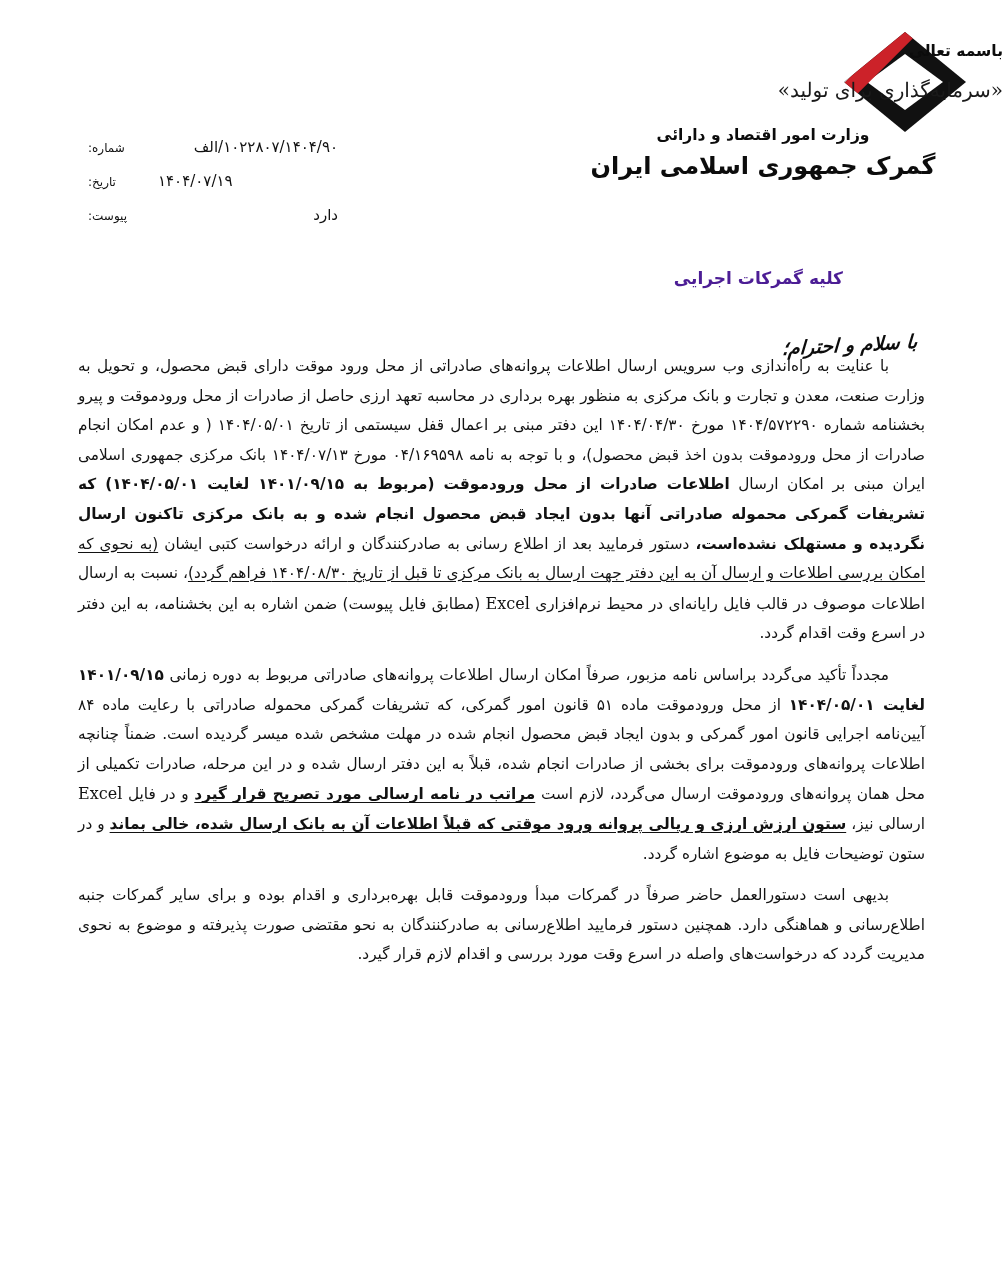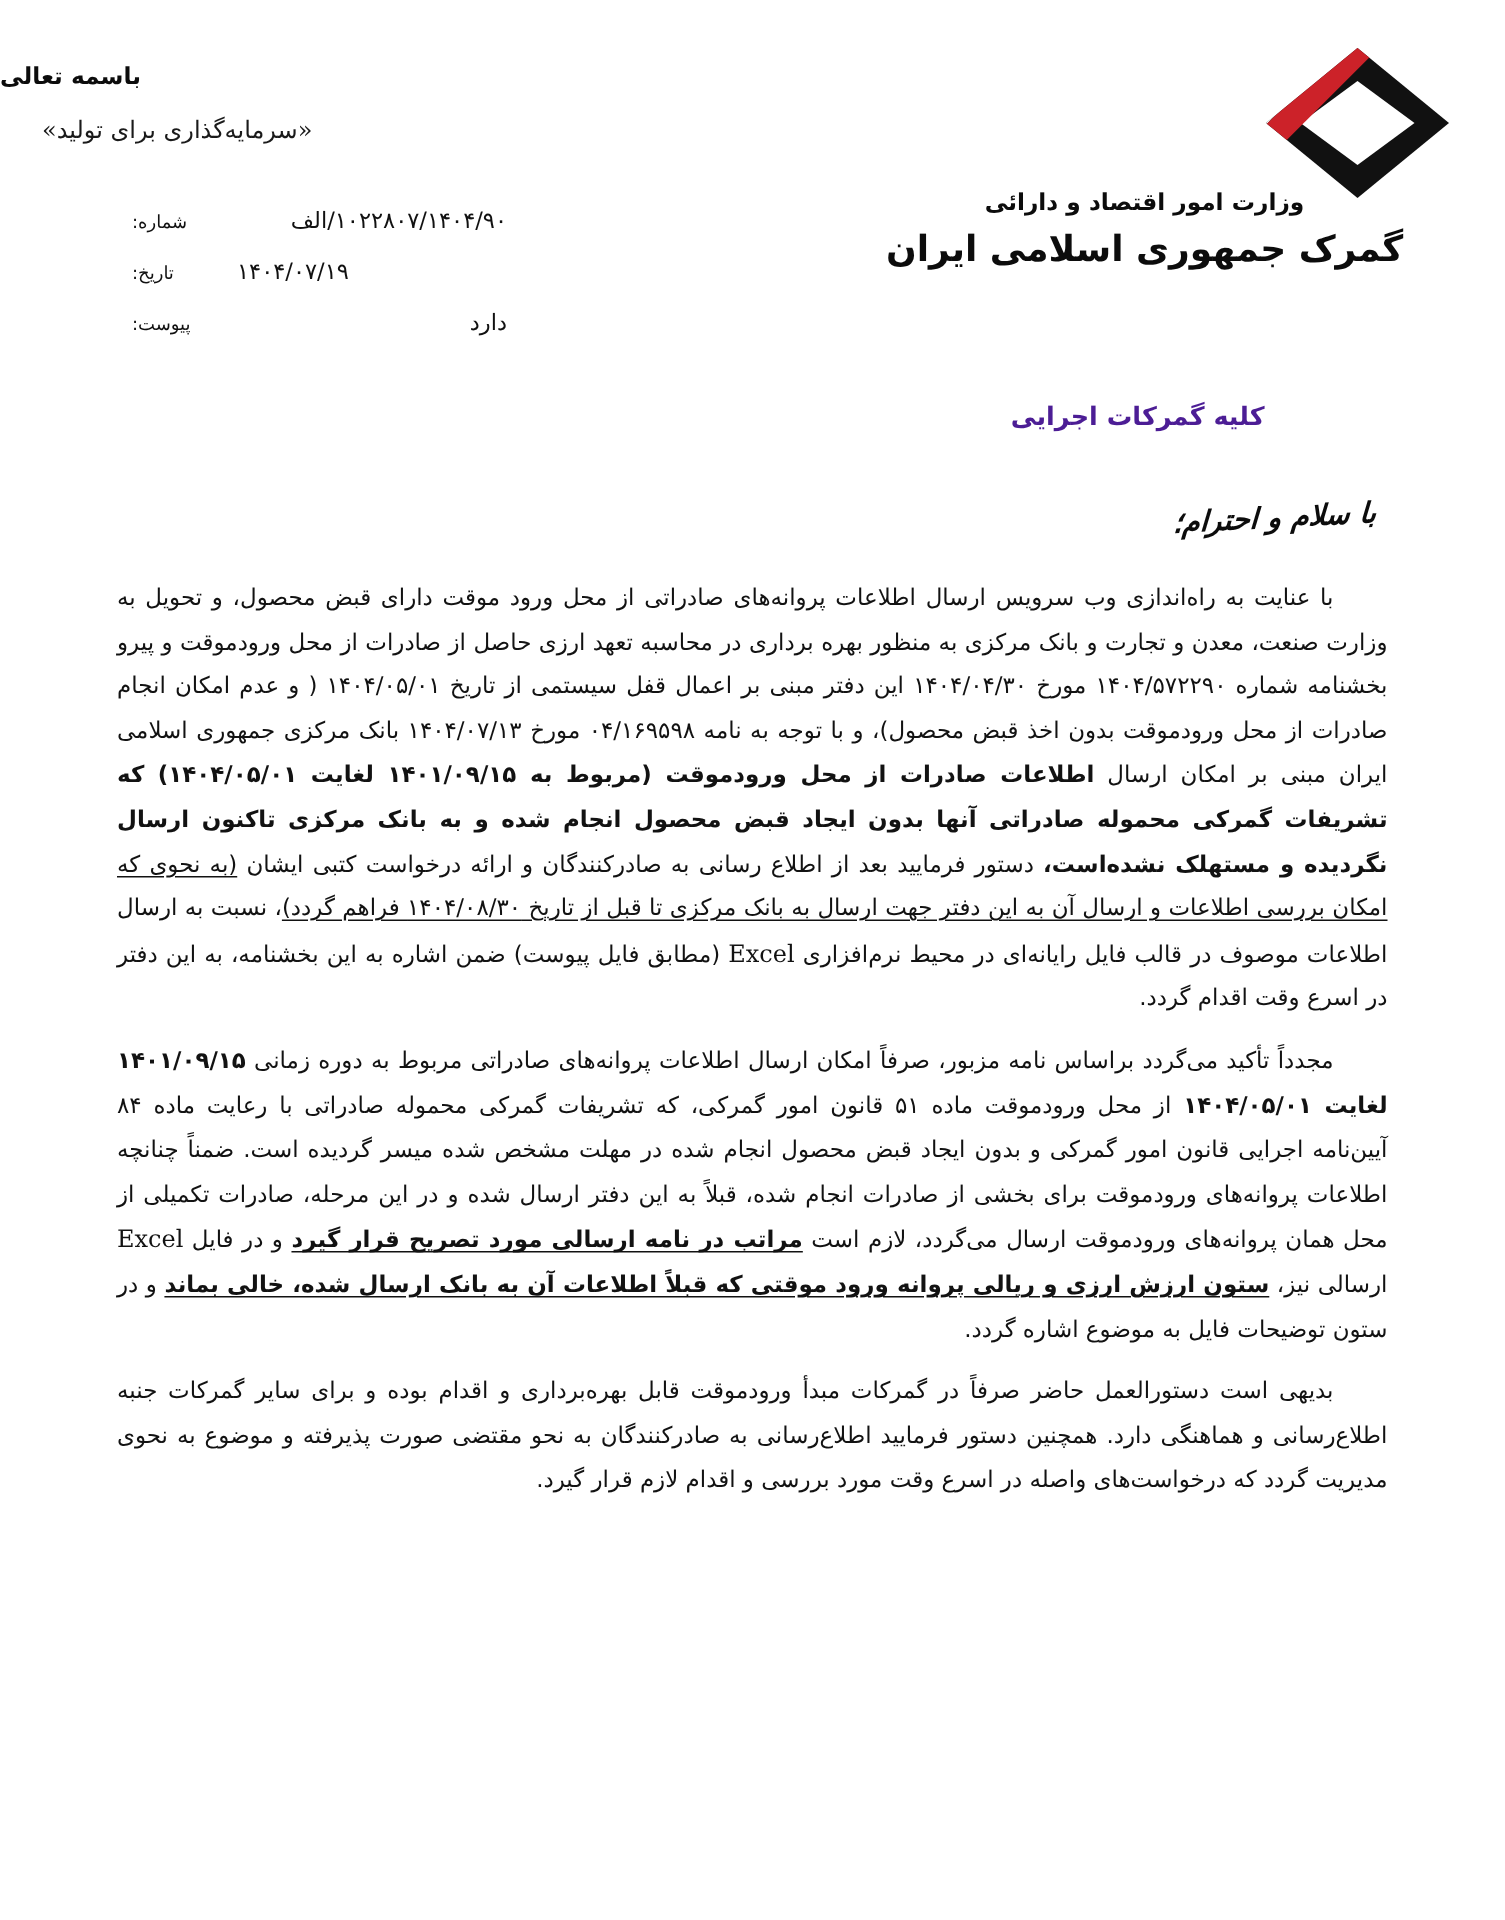--- a/index.html
+++ b/index.html
@@ -63,31 +63,31 @@
     line-height: 1.6;
     color: #0c0c0c;
   }
 
   
   .basmala {
     position: absolute;
     top: 40px;
     left: 0;
     width: 1003px;
-    text-align: left;
+    text-align: right;
     direction: rtl;
   }
   .basmala .b1 {
     font-size: 15.5px;
     font-weight: bold;
     color: #0c0c0c;
     line-height: 1.5;
   }
   .basmala .b2 {
-    font-size: 16px;
+    font-size: 20px;
     font-weight: normal;
     font-family: "DejaVu Serif", "Liberation Serif", serif;
     color: #1a1a1a;
     margin-top: 12px;
     line-height: 1.5;
     margin-left: 28px;
   }
 
   
   .meta {
@@ -144,21 +144,21 @@
     font-weight: bold;
     color: #0c0c0c;
     direction: rtl;
     transform: rotate(-3deg) skewX(-6deg);
     transform-origin: right center;
   }
 
   
   .body {
     position: absolute;
-    top: 384px;
+    top: 352px;
     right: 78px;
     left: 78px;
     direction: rtl;
     text-align: justify;
     text-align-last: right;
     font-size: 15.3px;
     line-height: 29.6px;
     color: #121212;
   }
   .para {

